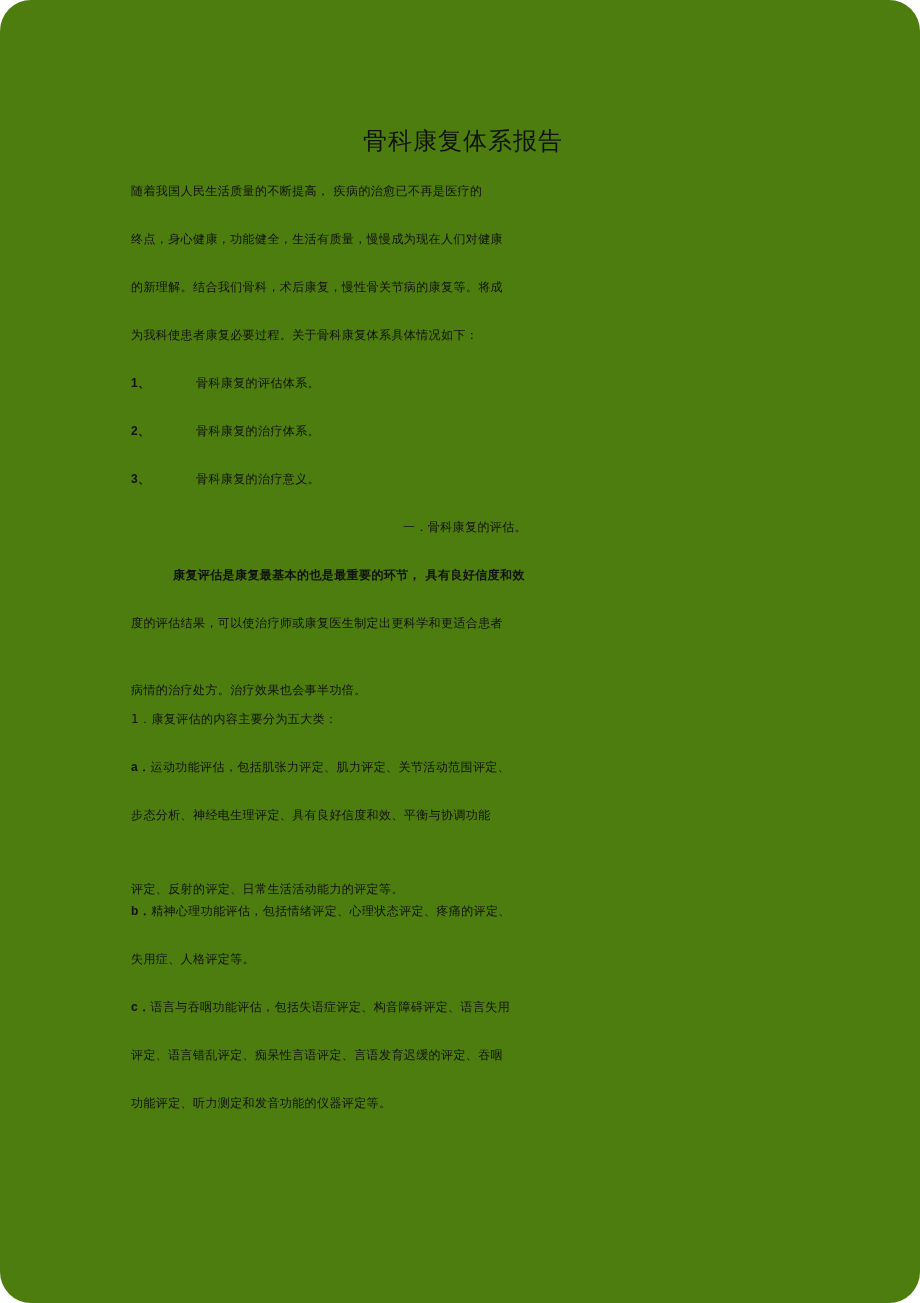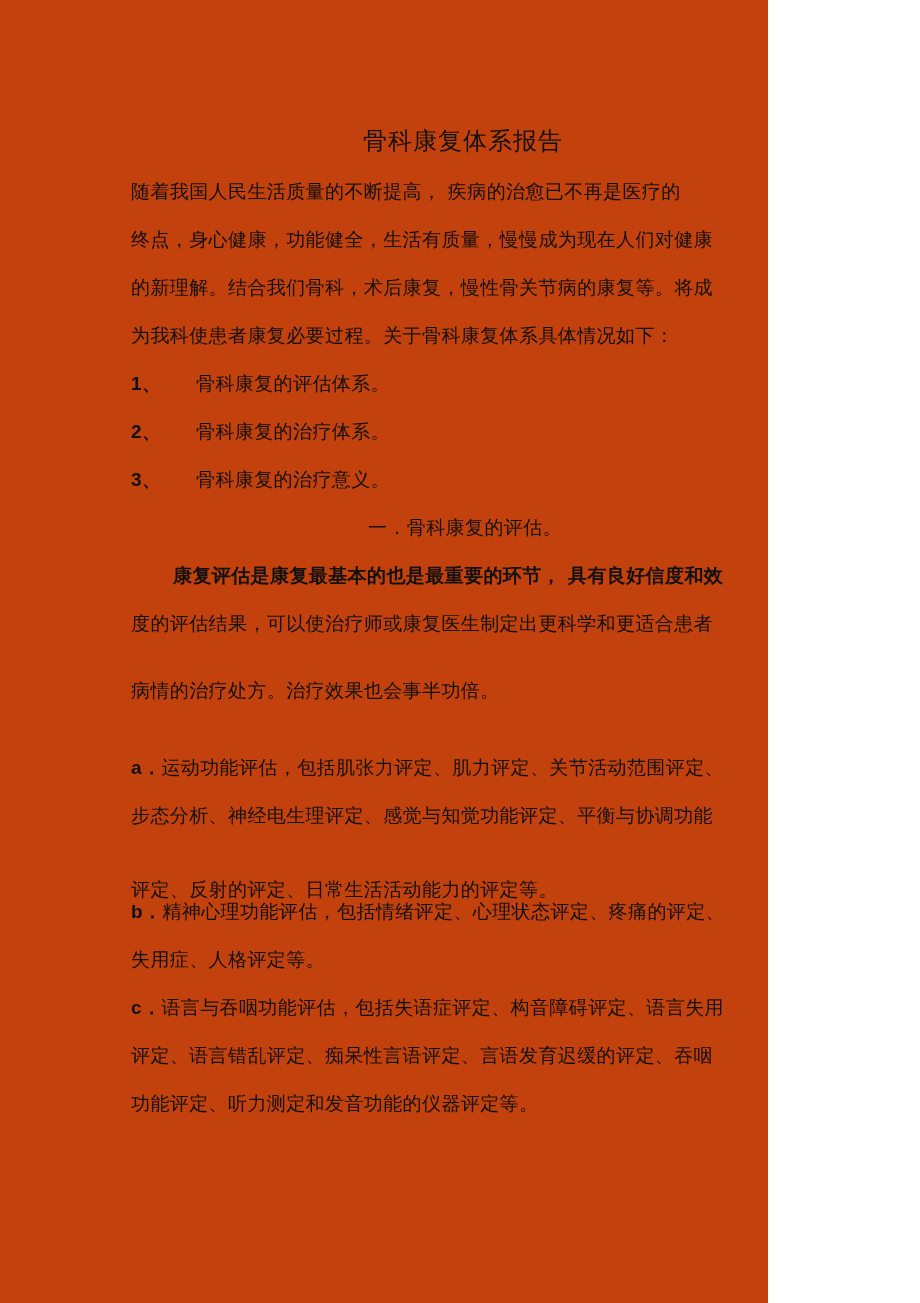--- a/index.html
+++ b/index.html
@@ -1,24 +1,24 @@
 <!DOCTYPE html>
 <html><head>
   <meta charset="utf-8">
   <style>
     html, body { margin: 0; padding: 0; background: #ffffff; }
     body {
       width: 920px; height: 1303px; position: relative; overflow: hidden;
       font-family: "DejaVu Sans", "Liberation Sans", sans-serif;
       color: #111111;
     }
-    .page { position: absolute; left: 0; top: 0; width: 768px; height: 1303px; background: #c2410c; }
+    .page { position: absolute; left: 0; top: 0; width: 920px; height: 1303px; background: #4d7c0f; border-radius: 31px; }
     .line {
       position: absolute; left: 131px; white-space: nowrap;
-      font-size: 19px; line-height: 24px; letter-spacing: 0.4px;
+      font-size: 12px; line-height: 24px; letter-spacing: 0.4px;
     }
     .title {
       position: absolute; left: 0; width: 926px; top: 126px; text-align: center;
       font-size: 24px; line-height: 30px; letter-spacing: 1px; white-space: nowrap;
     }
     .center { left: 0; width: 930px; text-align: center; }
     .num { display: inline-block; width: 65px; }
     .indent { padding-left: 42px; font-weight: bold; }
     .lbl { font-family: "Liberation Sans", sans-serif; font-weight: bold; }
   </style>
@@ -43,25 +43,26 @@
   <div class="line" style="top:467px">
     <span class="num lbl">3、</span><span>骨科康复的治疗意义。</span>
   </div>
 
   <div class="line center" style="top:515px">一．骨科康复的评估。</div>
 
   <div class="line indent" style="top:563px">康复评估是康复最基本的也是最重要的环节，  具有良好信度和效</div>
   <div class="line" style="top:611px">度的评估结果，可以使治疗师或康复医生制定出更科学和更适合患者</div>
   <div class="line" style="top:678px">病情的治疗处方。治疗效果也会事半功倍。</div>
 
+  <div class="line" style="top:707px">1．康复评估的内容主要分为五大类：</div>
 
   <div class="line" style="top:755px">
     <span class="lbl">a．</span><span>运动功能评估，包括肌张力评定、肌力评定、关节活动范围评定、</span>
   </div>
-  <div class="line" style="top:803px">步态分析、神经电生理评定、感觉与知觉功能评定、平衡与协调功能</div>
+  <div class="line" style="top:803px">步态分析、神经电生理评定、具有良好信度和效、平衡与协调功能</div>
   <div class="line" style="top:877px">评定、反射的评定、日常生活活动能力的评定等。</div>
 
   <div class="line" style="top:899px">
     <span class="lbl">b．</span><span>精神心理功能评估，包括情绪评定、心理状态评定、疼痛的评定、</span>
   </div>
   <div class="line" style="top:947px">失用症、人格评定等。</div>
 
   <div class="line" style="top:995px">
     <span class="lbl">c．</span><span>语言与吞咽功能评估，包括失语症评定、构音障碍评定、语言失用</span>
   </div>

